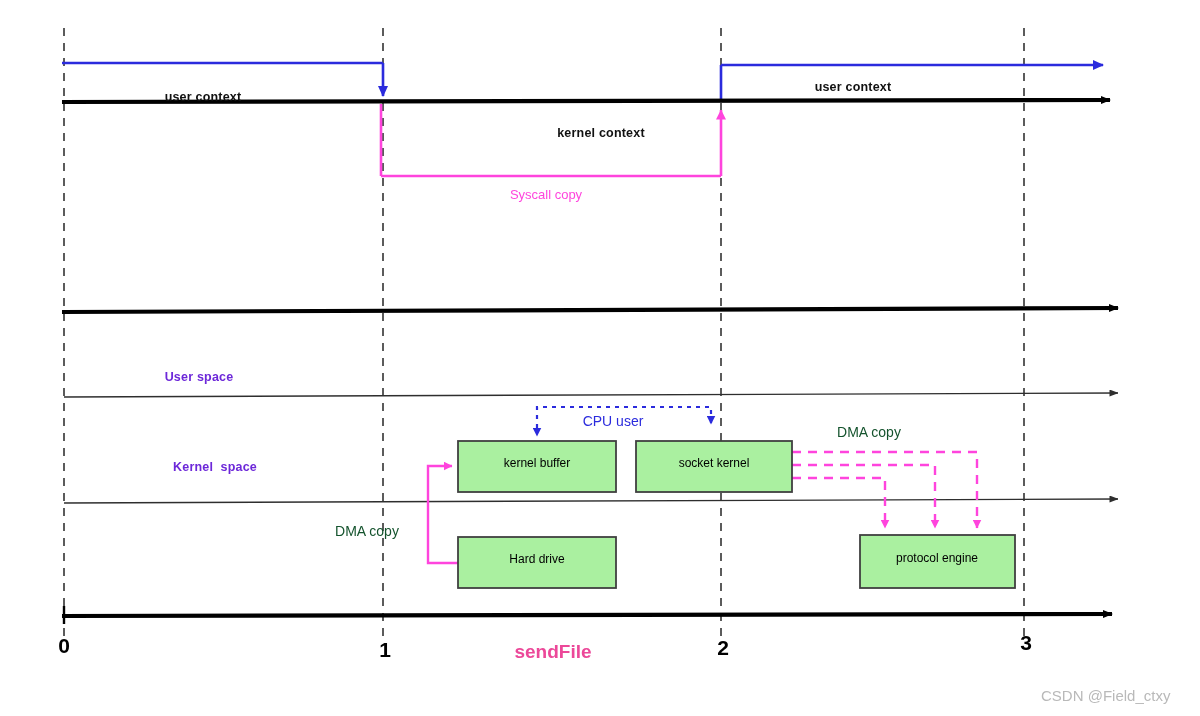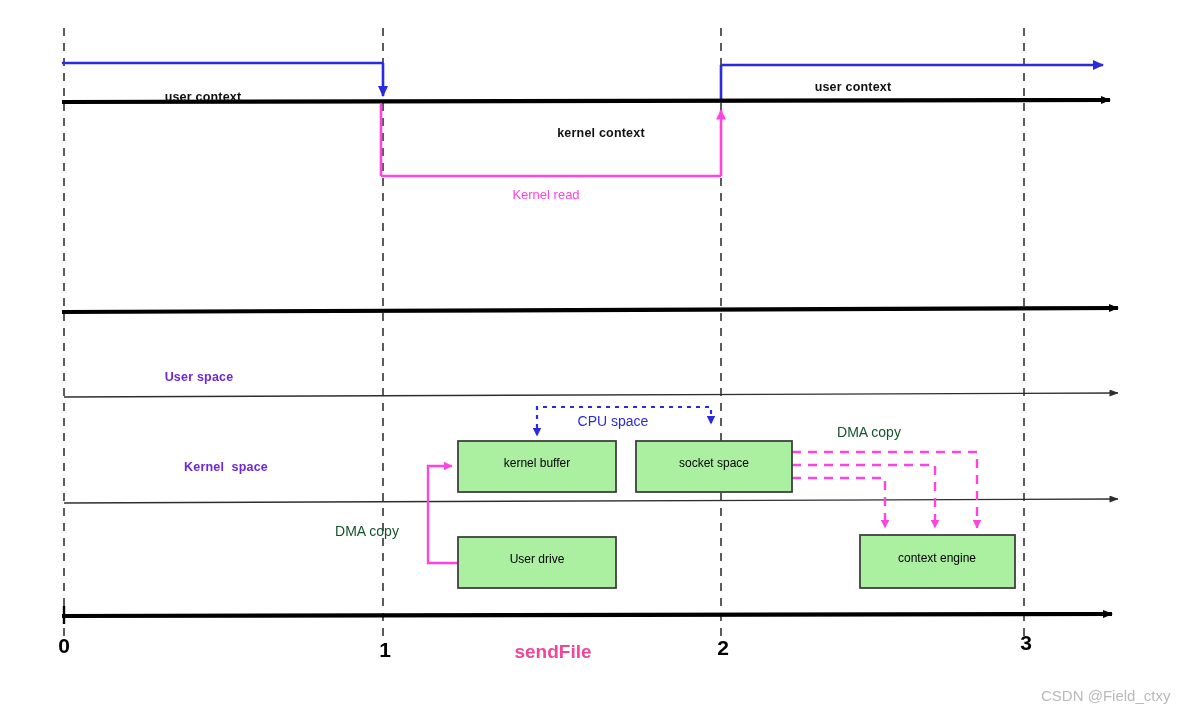--- a/index.html
+++ b/index.html
@@ -97,31 +97,31 @@
       <rect x="636" y="441" width="156" height="51" fill="#aaf0a0" stroke="#404040" stroke-width="1.8"></rect>
       <rect x="458" y="537" width="158" height="51" fill="#aaf0a0" stroke="#404040" stroke-width="1.8"></rect>
       <rect x="860" y="535" width="155" height="53" fill="#aaf0a0" stroke="#404040" stroke-width="1.8"></rect>
     </g>
   </svg>
 
   <div class="lbl ctx-label ctr" style="left:203px;top:90px;">user context</div>
   <div class="lbl ctx-label ctr" style="left:553px;top:126px;margin-left:48px;">kernel context</div>
   <div class="lbl ctx-label ctr" style="left:853px;top:80px;">user context</div>
 
-  <div class="lbl syscall ctr" style="left:546px;top:187px;">Kernel read</div>
+  <div class="lbl syscall ctr" style="left:546px;top:187px;">Syscall copy</div>
 
   <div class="lbl space-label ctr" style="left:199px;top:370px;">User space</div>
-  <div class="lbl space-label ctr" style="left:208px;top:460px;padding-left:36px;">Kernel  space</div>
+  <div class="lbl space-label ctr" style="left:197px;top:460px;padding-left:36px;">Kernel  space</div>
 
   <div class="lbl box-label ctr" style="left:537px;top:456px;">kernel buffer</div>
-  <div class="lbl box-label ctr" style="left:714px;top:456px;">socket space</div>
-  <div class="lbl box-label ctr" style="left:537px;top:552px;">User drive</div>
-  <div class="lbl box-label ctr" style="left:937px;top:551px;">context engine</div>
+  <div class="lbl box-label ctr" style="left:714px;top:456px;">socket kernel</div>
+  <div class="lbl box-label ctr" style="left:537px;top:552px;">Hard drive</div>
+  <div class="lbl box-label ctr" style="left:937px;top:551px;">protocol engine</div>
 
-  <div class="lbl copy-blue ctr" style="left:613px;top:413px;">CPU space</div>
+  <div class="lbl copy-blue ctr" style="left:613px;top:413px;">CPU user</div>
   <div class="lbl copy-pink ctr" style="left:869px;top:424px;">DMA copy</div>
   <div class="lbl copy-pink ctr" style="left:367px;top:523px;">DMA copy</div>
 
   <div class="lbl tick-num ctr" style="left:64px;top:634px;">0</div>
   <div class="lbl tick-num ctr" style="left:385px;top:638px;">1</div>
   <div class="lbl tick-num ctr" style="left:723px;top:636px;">2</div>
   <div class="lbl tick-num ctr" style="left:1026px;top:631px;">3</div>
 
   <div class="lbl axis-title ctr" style="left:553px;top:641px;">sendFile</div>
 

